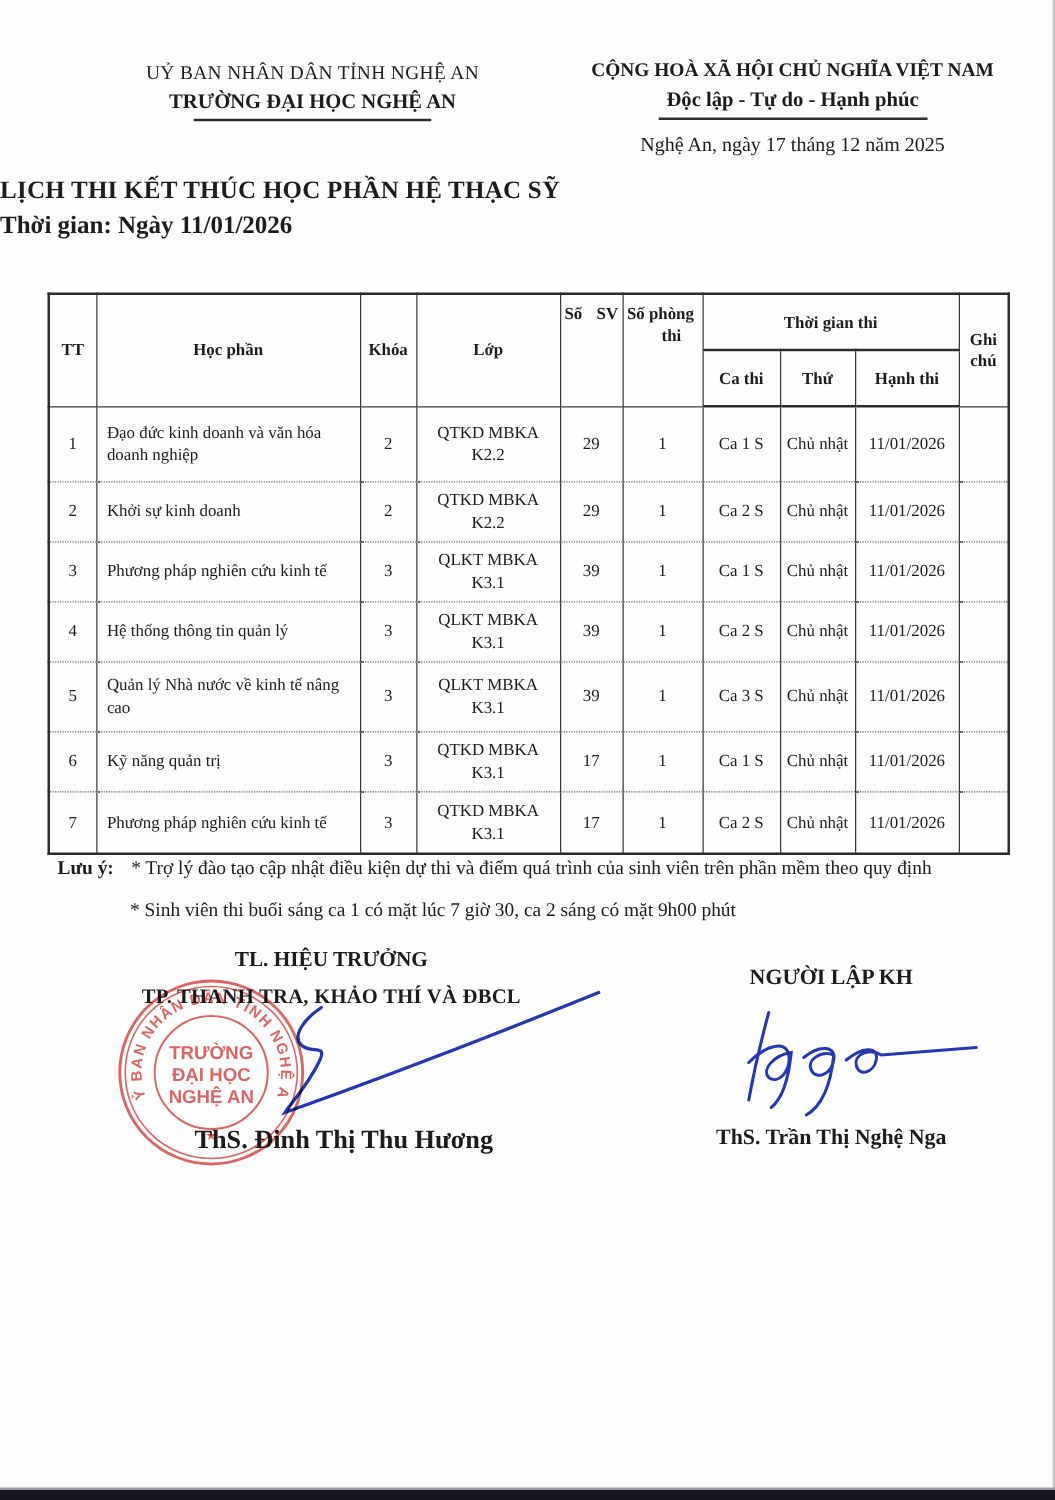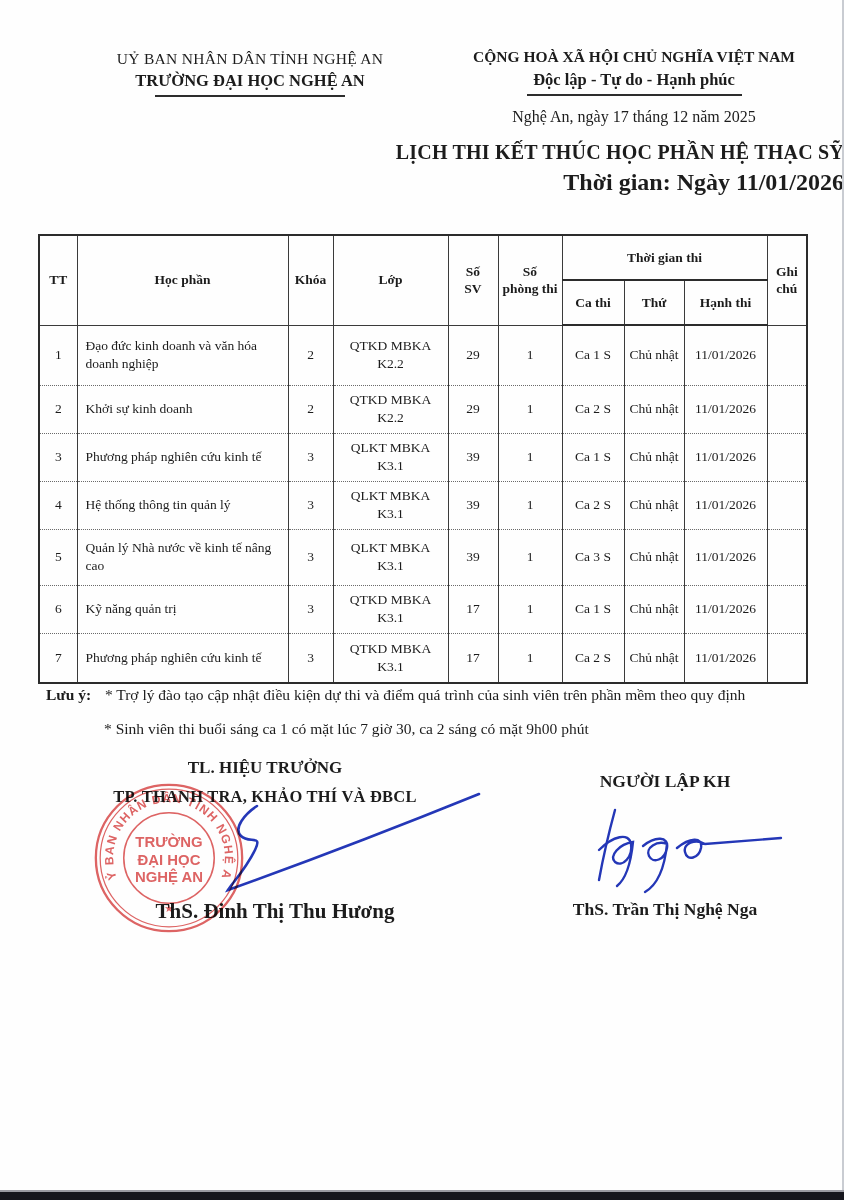--- a/index.html
+++ b/index.html
@@ -17,40 +17,40 @@
   .org-left { position:absolute; left:60px; top:50px; width:380px; text-align:center; }
   .org-left .l1 { font-size:15.5px; letter-spacing:.3px; }
   .org-left .l2 { font-size:16.5px; font-weight:bold; margin-top:3px; }
   .org-left .rule { width:190px; height:2px; background:#2d2d2d; margin:4px auto 0; }
   .org-right { position:absolute; left:448px; top:48px; width:372px; text-align:center; }
   .org-right .l1 { font-size:15.5px; font-weight:bold; }
   .org-right .l2 { font-size:16.5px; font-weight:bold; margin-top:4px; }
   .org-right .rule { width:215px; height:2px; background:#2d2d2d; margin:4px auto 0; }
   .date-line { position:absolute; left:448px; top:108px; width:372px; text-align:center; font-size:16px; }
   
-  .doc-title { position:absolute; left:0; top:141px; width:844px; text-align:right; font-weight:bold; }
+  .doc-title { position:absolute; left:0; top:141px; width:844px; text-align:left; font-weight:bold; }
   .doc-title .t1 { font-size:20px; letter-spacing:.2px; }
   .doc-title .t2 { font-size:20px; margin-top:4px; }
-  .doc-title .t3 { font-size:24px; margin-top:5px; }
+  .doc-title .t3 { font-size:20px; margin-top:5px; }
   
   .sched { position:absolute; left:38px; top:234px; width:768px;
            border-collapse:collapse; table-layout:fixed; }
   .sched th, .sched td {
     border-right:1.4px solid #3b3b3b;
     font-size:13.5px; text-align:center; vertical-align:middle;
     padding:2px 3px; line-height:1.3; overflow:hidden;
   }
   .sched { border:2px solid #2c2c2c; }
   .sched thead th { font-weight:bold; border-bottom:1.4px solid #3b3b3b; }
   .sched thead tr:last-child th { border-bottom:2px solid #2c2c2c;margin-left:40px; }
   .sched thead th.span2 { border-bottom:2px solid #2c2c2c; }
   .sched tbody td { border-bottom:1.6px dotted #6a6a6a; }
   .sched tbody tr:last-child td { border-bottom:none; }
   .sched td.hp { text-align:left; padding-left:8px; padding-right:4px; }
-  .sched .stack { display:flex; flex-direction:column; justify-content:center; height:80px; padding:2px 0; }
+  .sched .stack { display:flex; flex-direction:row; justify-content:space-between; height:80px; padding:2px 0; }
   
   .notes { position:absolute; left:46px; top:686px; width:760px; font-size:15.5px; }
   .notes .row1 .lbl { font-weight:bold; margin-right:10px; }
   .notes .row2 { margin-top:16px; padding-left:58px; }
   
   .sig-left { position:absolute; left:70px; top:758px; width:390px; text-align:center; font-weight:bold; }
   .sig-left .s1 { font-size:17px; }
   .sig-left .s2 { font-size:16.5px; margin-top:9px; letter-spacing:.2px; }
   .sig-right { position:absolute; left:540px; top:771px; width:250px; text-align:center; font-weight:bold; font-size:17.5px; }
   .name-left { position:absolute; left:110px; top:899px; width:330px; text-align:center; font-weight:bold; font-size:21px; }

